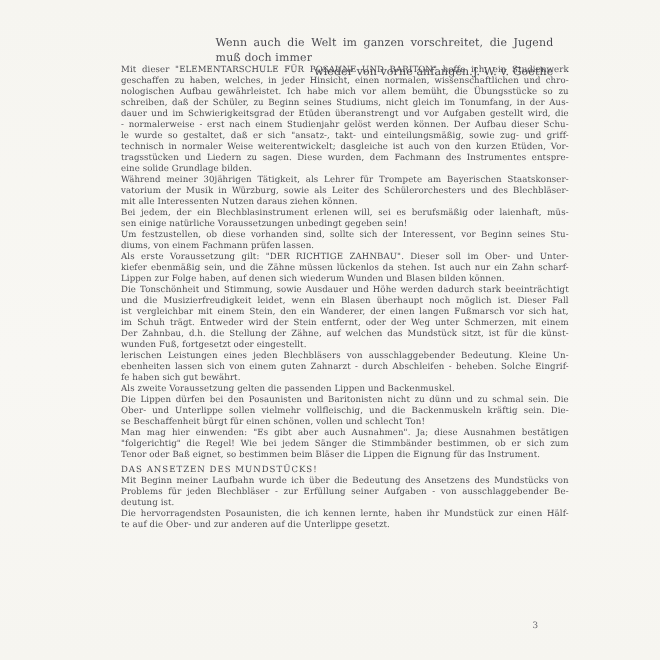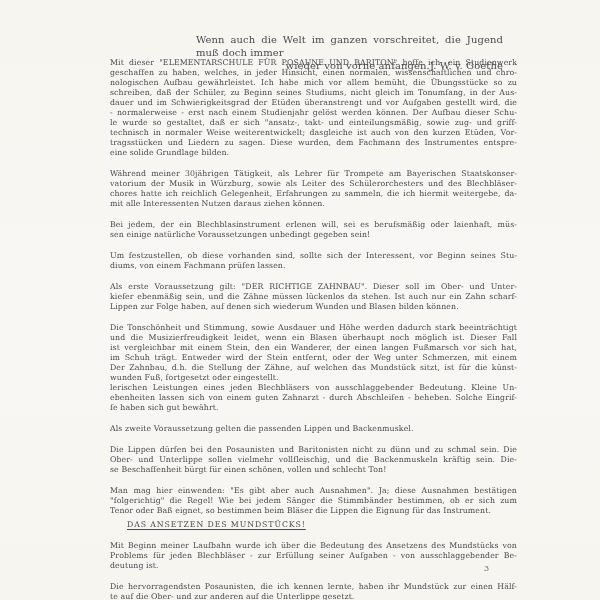--- a/index.html
+++ b/index.html
@@ -28,39 +28,37 @@
   }
   .body-text {
     position: absolute;
     left: 110px;
     top: 58px;
     width: 407px;
     font-size: 7.8px;
     line-height: 10px;
     letter-spacing: 0.1px;
   }
-  .para { margin-top: 11px; }
+  .para { margin-top: 0; }
   .para:first-child { margin-top: 0; }
   .line {
     text-align: justify;
     text-align-last: justify;
   }
   .line.noj {
     text-align: justify;
     text-align-last: left;
   }
   .heading {
     margin-top: 4px;
     letter-spacing: 0.9px;
   }
   .heading .line {
     text-align-last: left;
-    text-decoration: underline;
     text-underline-offset: 2px;
-    margin-left: 17px;
   }
   .page-number {
     position: absolute;
     left: 484px;
     top: 564px;
     font-size: 8px;
     color: #6b6b70;
   }
 </style>
 </head>
@@ -85,21 +83,20 @@
         <div class="line">dauer und im Schwierigkeitsgrad der Etüden überanstrengt und vor Aufgaben gestellt wird, die</div>
         <div class="line">- normalerweise - erst nach einem Studienjahr gelöst werden können. Der Aufbau dieser Schu-</div>
         <div class="line">le wurde so gestaltet, daß er sich "ansatz-, takt- und einteilungsmäßig, sowie zug- und griff-</div>
         <div class="line">technisch in normaler Weise weiterentwickelt; dasgleiche ist auch von den kurzen Etüden, Vor-</div>
         <div class="line">tragsstücken und Liedern zu sagen. Diese wurden, dem Fachmann des Instrumentes entspre-</div>
         <div class="line noj">eine solide Grundlage bilden.</div>
       </div>
       <div class="para">
         <div class="line">Während meiner 30jährigen Tätigkeit, als Lehrer für Trompete am Bayerischen Staatskonser-</div>
         <div class="line">vatorium der Musik in Würzburg, sowie als Leiter des Schülerorchesters und des Blechbläser-</div>
-        <div class="line">chores hatte ich reichlich Gelegenheit, Erfahrungen zu sammeln, die ich hiermit weitergebe, da-</div>
         <div class="line noj">mit alle Interessenten Nutzen daraus ziehen können.</div>
       </div>
       <div class="para">
         <div class="line">Bei jedem, der ein Blechblasinstrument erlenen will, sei es berufsmäßig oder laienhaft, müs-</div>
         <div class="line noj">sen einige natürliche Voraussetzungen unbedingt gegeben sein!</div>
       </div>
       <div class="para">
         <div class="line">Um festzustellen, ob diese vorhanden sind, sollte sich der Interessent, vor Beginn seines Stu-</div>
         <div class="line noj">diums, von einem Fachmann prüfen lassen.</div>
       </div>

